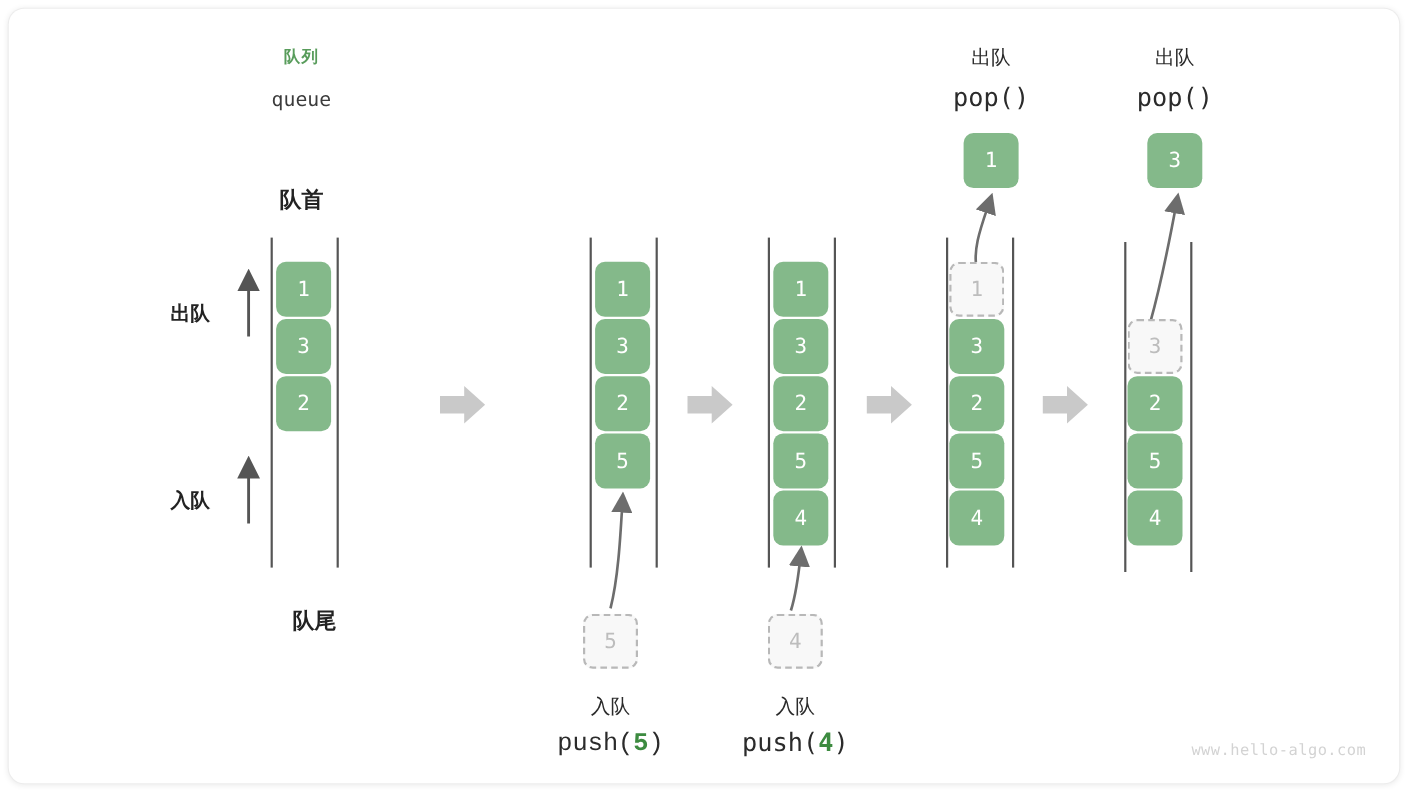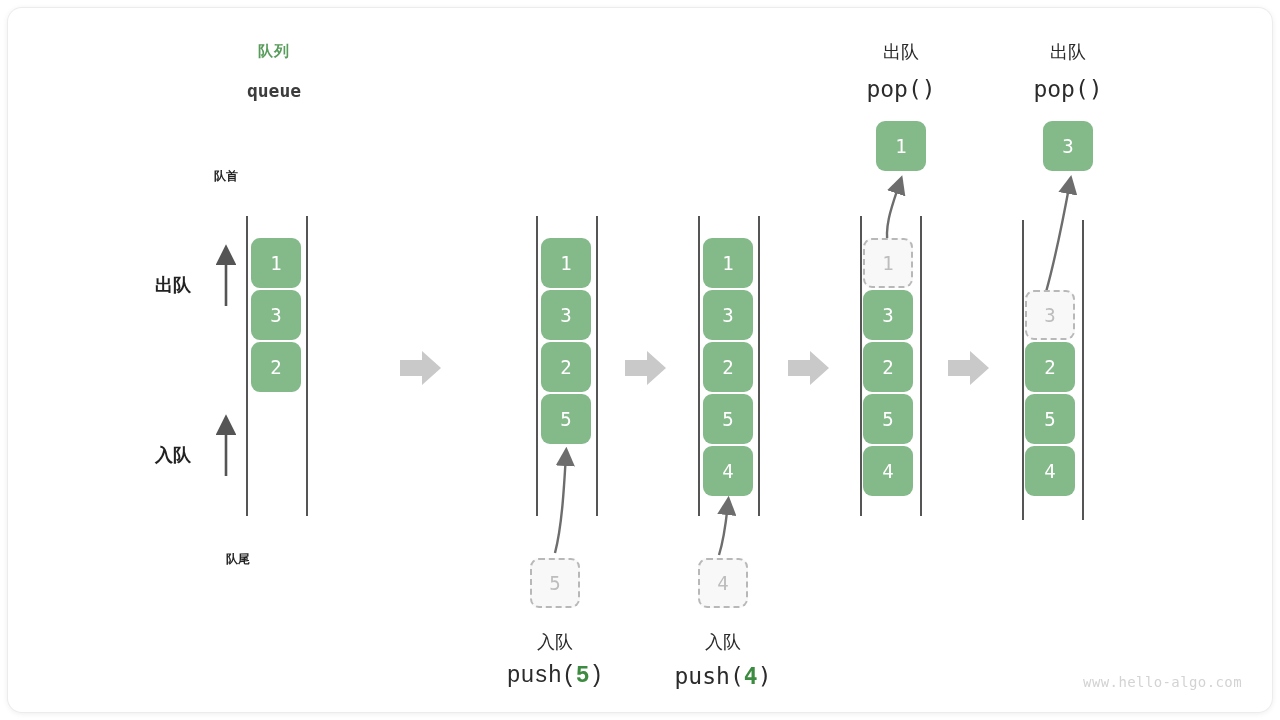--- a/index.html
+++ b/index.html
@@ -37,21 +37,20 @@
     text-align: center;
     letter-spacing: 1px;
   }
   .title-en {
     position: absolute;
     font-size: 18px;
     color: #3c3c3c;
     white-space: nowrap;
     text-align: center;
     font-family: "DejaVu Sans Mono", "Liberation Mono", monospace;
-    font-weight: bold;
   }
   .op-cn {
     position: absolute;
     font-size: 18px;
     color: #2b2b2b;
     white-space: nowrap;
     text-align: center;
   }
   .op-code {
     position: absolute;
@@ -64,25 +63,25 @@
   .op-code .num { color: #3d8b40; font-weight: bold; }
   .side-label {
     position: absolute;
     font-size: 18px;
     font-weight: bold;
     color: #222222;
     white-space: nowrap;
   }
   .end-label {
     position: absolute;
-    font-size: 12px;
+    font-size: 20px;
     font-weight: bold;
     color: #222222;
     white-space: nowrap;
-    text-align: left;
+    text-align: center;
   }
   
   .rail {
     position: absolute;
     width: 1.6px;
     background: #555555;
   }
   
   .cell {
     position: absolute;

